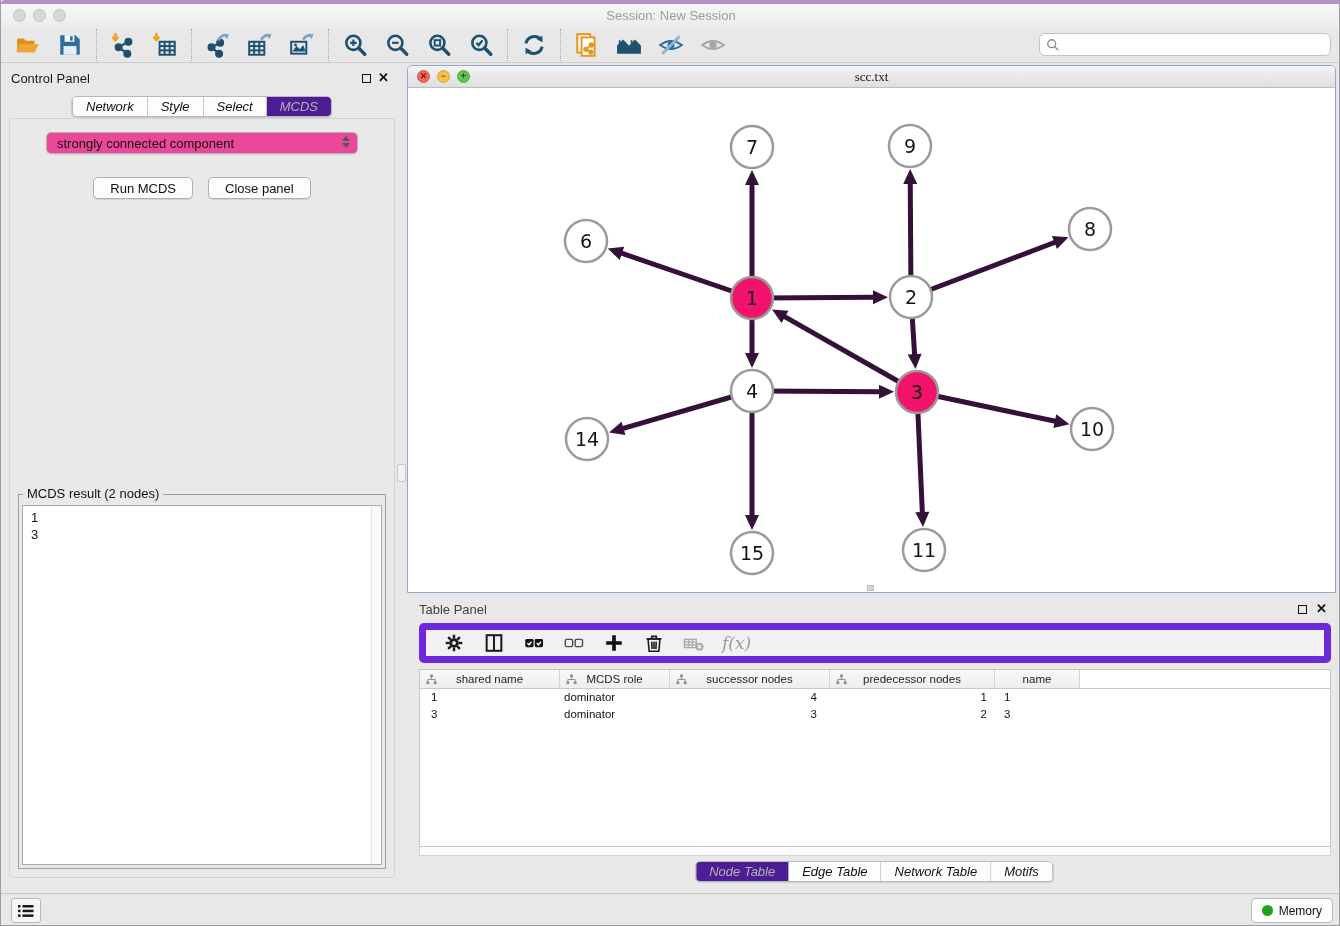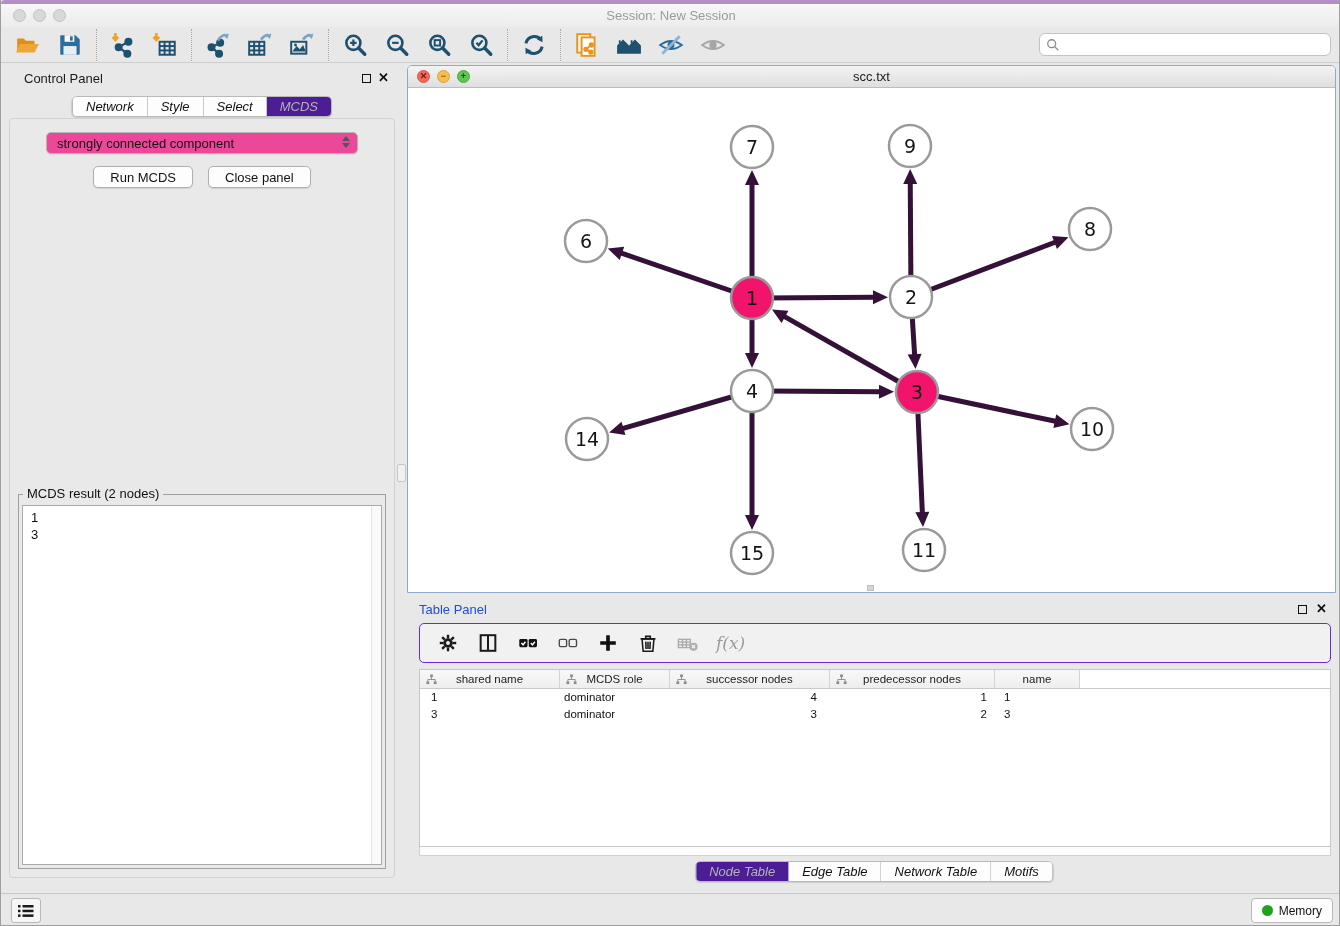--- a/index.html
+++ b/index.html
@@ -22,73 +22,73 @@
   .tbtn svg { width:26px; height:26px; }
   .tsep { width:1px; height:32px; border-left:1px dotted #A9A9A9; margin:0 5px; }
   .searchbox { margin-left:auto; width:292px; height:23px; background:#fff; border:1px solid #C3C3C3;
                border-radius:6px; display:flex; align-items:center; padding:0 6px; }
   .searchbox svg { width:14px; height:14px; flex:0 0 auto; }
   .searchbox input { border:none; outline:none; flex:1; font-size:12px; margin-left:5px; background:transparent; }
 
   
   .cpanel { position:absolute; left:6px; top:66px; width:390px; height:814px; }
   .cp-head { position:relative; height:26px; }
-  .cp-title { position:absolute; left:17px; top:5px; font-size:13px; color:#1A1A1A; }
+  .cp-title { position:absolute; left:4px; top:5px; font-size:13px; color:#1A1A1A; }
   .wbtn-float { position:absolute; right:26px; top:8px; width:9px; height:9px; border:1.5px solid #111; }
   .wbtn-close { position:absolute; right:8px; top:4px; font-size:13px; font-weight:bold; color:#111; }
   .seg { display:flex; border:1px solid #B9B9B9; border-radius:5px; overflow:hidden; background:#fff; height:21px;
          box-shadow:0 1px 1px rgba(0,0,0,.12);font-style:italic; }
   .seg-item { padding:2px 13px; font-size:13px; color:#111; border-right:1px solid #C9C9C9; background:#FDFDFD;
               display:flex; align-items:center; }
   .seg-item:last-child { border-right:none; }
   .seg-item.dim { background:#4c1d95; color:#B3B3B3; }
   .cp-tabs { position:absolute; left:50%; transform:translateX(-50%); top:30px; }
   .cp-body { position:absolute; left:2px; top:52px; width:386px; height:760px; background:#E9E9E9;
              border:1px solid #D2D2D2; border-radius:4px; }
   .opt-label { margin-top:24px; text-align:center; font-size:13px; color:#111; }
   .dropdown { position:relative; margin:13px auto 0; width:312px; height:22px; background:#ec4899;
               border:1px solid #B5B5B5; border-radius:5px; font-size:13px; color:#111;
               display:flex; align-items:center; padding:0 24px 0 10px; box-shadow:0 1px 1px rgba(0,0,0,.08); }
   .dd-stepper { position:absolute; right:7px; top:3px; display:flex; flex-direction:column; gap:2px; }
   .dd-stepper i { width:0; height:0; border-left:4px solid transparent; border-right:4px solid transparent; }
   .dd-up { border-bottom:5px solid #555; }
   .dd-down { border-top:5px solid #555; }
-  .btn-row { margin-top:12px; display:flex; justify-content:center; gap:15px; }
+  .btn-row { margin-top:23px; display:flex; justify-content:center; gap:15px; }
   .pushbtn { height:22px; padding:0 16px; background:#FDFDFD; border:1px solid #AFAFAF; border-radius:5px;
              font-size:13px; color:#111; display:flex; align-items:center; box-shadow:0 1px 1px rgba(0,0,0,.1); }
   .groupbox { position:absolute; left:8px; right:8px; top:375px; bottom:8px; border:1px solid #9F9F9F; }
   .gb-legend { position:absolute; top:-9px; left:4px; background:#E9E9E9; padding:0 4px; font-size:13px; color:#111; }
   .gb-text { position:absolute; left:3px; right:3px; top:10px; bottom:3px; background:#fff; border:1px solid #ABABAB;
              font-size:13px; line-height:17px; color:#111; padding:3px 0 0 8px; }
   .gb-scroll { position:absolute; right:0; top:0; bottom:0; width:10px; background:#FAFAFA; border-left:1px solid #E4E4E4; }
 
   .divider-handle { position:absolute; left:396px; top:464px; width:9px; height:18px; background:#F1F1F1;
                     border:1px solid #C6C6C6; border-radius:2px; }
 
   
   .netwin { position:absolute; left:406px; top:65px; width:929px; height:528px; border:1px solid #8FA9CB;
             border-radius:5px 5px 0 0; background:#fff; }
   .nw-titlebar { position:relative; height:22px; background:linear-gradient(#F3F3F3,#DFDFDF);
                  border-bottom:1px solid #BDBDBD; border-radius:4px 4px 0 0; }
-  .nw-title { position:absolute; left:0; right:0; top:3px; text-align:center; font-size:13px; color:#1A1A1A; }
+  .nw-title { position:absolute; left:0; right:0; top:3px; text-align:center; font-size:13px; color:#1A1A1A;font-family:Liberation Serif, serif; }
   .nwtl { position:absolute; top:4px; width:13px; height:13px; border-radius:50%; font-size:9px; font-weight:bold;
           display:flex; align-items:center; justify-content:center; line-height:1; }
   .nwtl.red { left:9px; background:#ED6A5E; border:1px solid #D3584B; color:#80150B; }
   .nwtl.yellow { left:29px; background:#F5BE4F; border:1px solid #D8A343; color:#985E00; }
   .nwtl.green { left:49px; background:#61C354; border:1px solid #50A842; color:#0A5A00; }
   .nw-canvas { position:relative; width:927px; height:504px; background:#fff; }
   .nw-grip { position:absolute; left:459px; bottom:1px; width:7px; height:6px; background:#D6D6D6; border:1px solid #BFBFBF; }
 
   
   .tpanel { position:absolute; left:406px; top:597px; width:934px; height:292px; }
-  .tp-title { position:absolute; left:12px; top:5px; font-size:13px; color:#1d4ed8; }
+  .tp-title { position:absolute; left:12px; top:5px; font-size:13px; color:#404040; }
   .tp-float { position:absolute; right:34px; top:8px; width:9px; height:9px; border:1.5px solid #111; }
   .tp-close { position:absolute; right:14px; top:4px; font-size:13px; font-weight:bold; color:#111; }
   .tp-toolbar { position:absolute; left:12px; top:26px; width:912px; height:40px; background:#F1F1F1;
-                border:1px solid #6d28d9; border-radius:5px; display:flex; align-items:center; gap:17px; padding-left:16px; }
+                border:7px solid #6d28d9; border-radius:5px; display:flex; align-items:center; gap:17px; padding-left:16px; }
   .tp-toolbar .tico { width:23px; height:23px; display:flex; align-items:center; justify-content:center; }
   .tico svg { width:22px; height:22px; }
   .fx { font-family:"DejaVu Serif", serif; font-style:italic; font-size:17px; color:#9B9B9B; }
   .tp-table { position:absolute; left:12px; top:72px; width:912px; height:178px; background:#fff; border:1px solid #C6C6C6; }
   .thead { display:flex; height:19px; border-bottom:1px solid #C9C9C9; }
   .th { position:relative; background:linear-gradient(#F8F8F8,#EEEEEE); border-right:1px solid #D4D4D4;
         font-size:11.5px; color:#222; display:flex; align-items:center; justify-content:center; }
   .th svg { position:absolute; left:6px; width:11px; height:11px; }
   .trow { display:flex; height:17px; font-size:11.5px; color:#111; }
   .td { padding-top:2px; }

